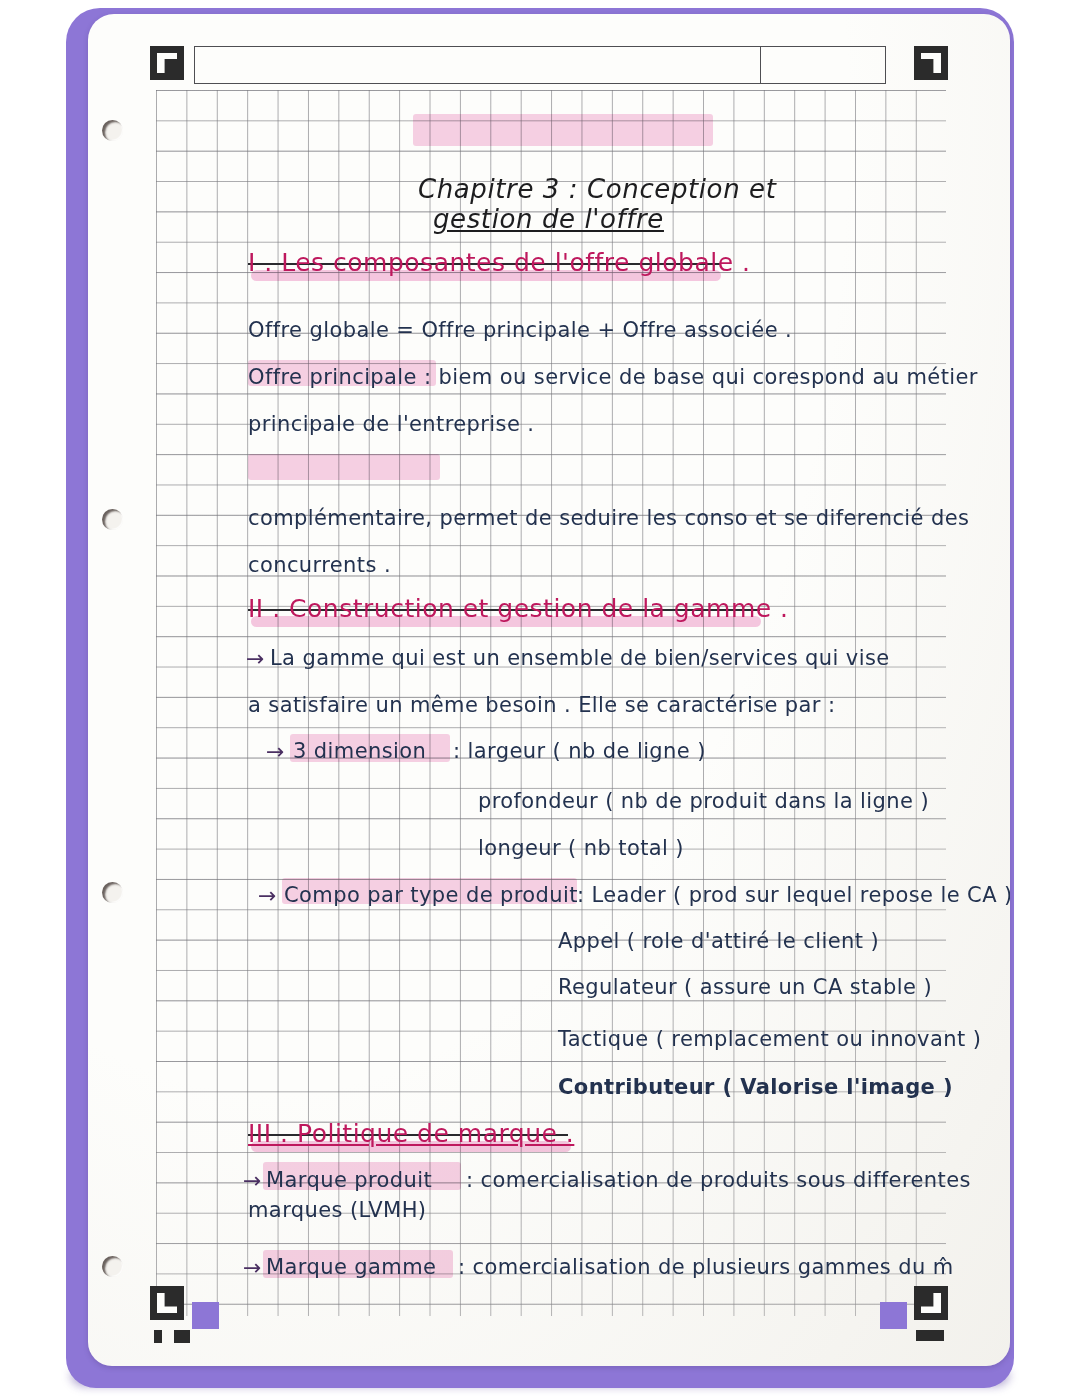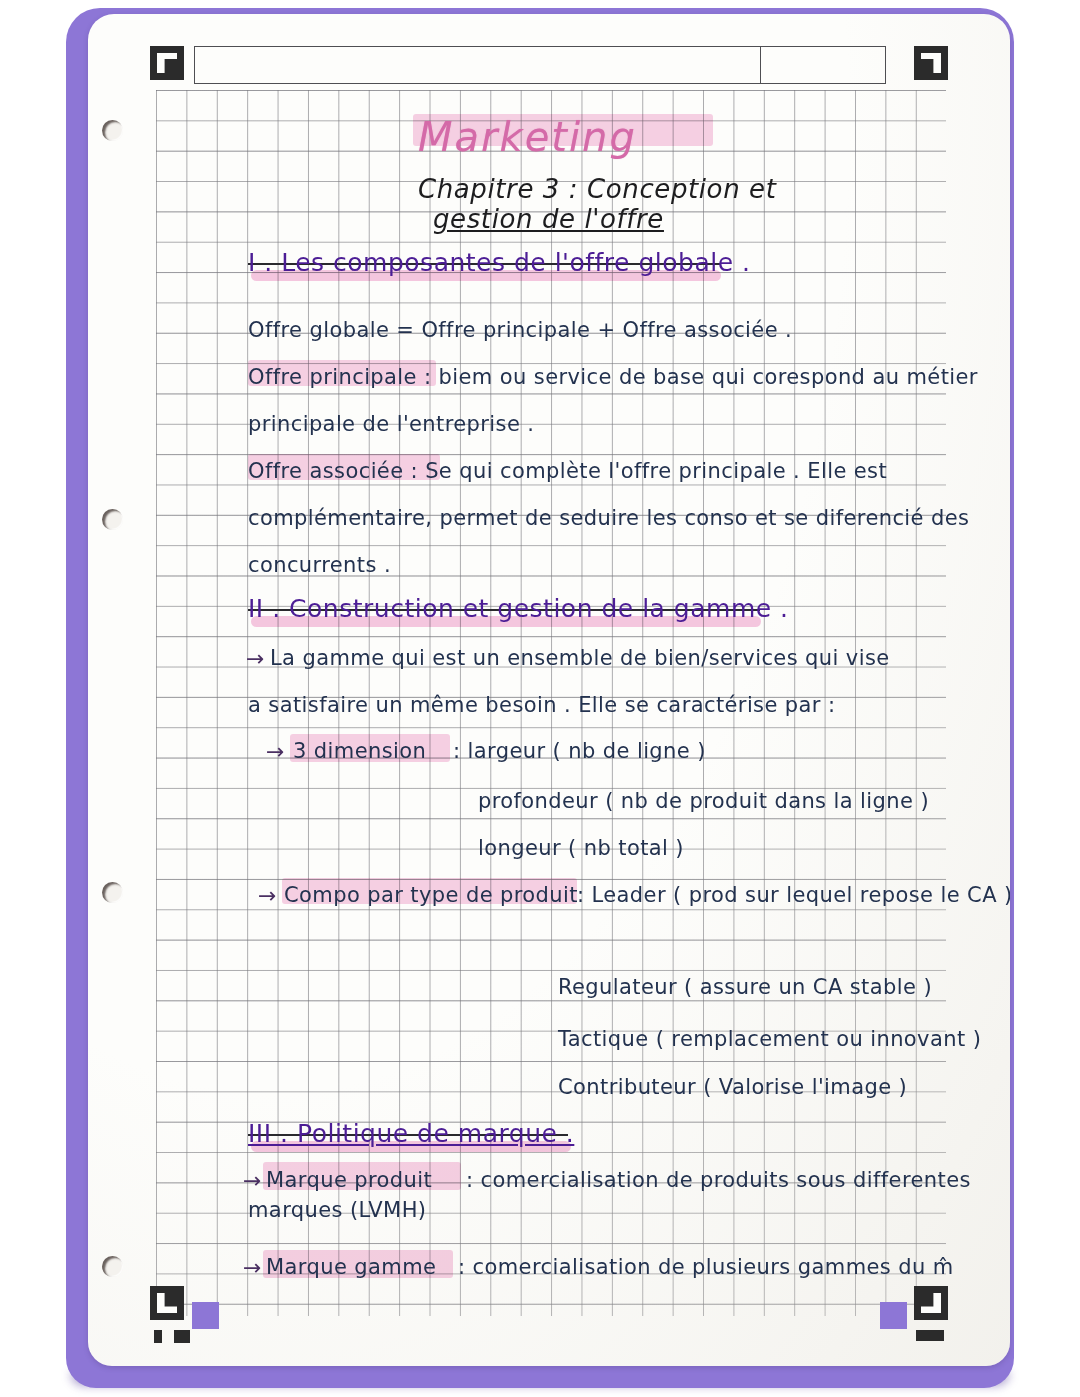--- a/index.html
+++ b/index.html
@@ -162,21 +162,21 @@
     letter-spacing: 2px;
     text-shadow: 0 0 1px rgba(212,106,168,.5);
   }
   .chap {
     color: #1d1d1f;
     font-size: 26px;
     font-style: italic;
     letter-spacing: .6px;
   }
   .sec {
-    color: #4c1d95;
+    color: #be185d;
     font-size: 25px;
     letter-spacing: .5px;
   }
   .arrow { color: #4a2f62; font-size: 22px; }
 
   
   .hl {
     position: absolute;
     background: rgba(235,133,190,.52);
     border-radius: 3px;
@@ -244,42 +244,41 @@
       <div class="hl soft" style="left: 175px; top: 1236px; width: 190px; height: 28px;"></div>
     </div>
 
   <div id="ul-layer">
       <div class="ul" style="left: 160px; top: 249px; width: 472px;"></div>
       <div class="ul" style="left: 160px; top: 595px; width: 512px;"></div>
       <div class="ul" style="left: 160px; top: 1120px; width: 320px;"></div>
     </div>
 
   <div id="ink">
-      <div class="ln title-main" style="left: 330px; top: 103px;">Marketing</div>
       <div class="ln chap" style="left: 330px; top: 162px;">Chapitre 3 : Conception et</div>
       <div class="ln chap" style="left: 345px; top: 192px; text-decoration: underline;">gestion de l'offre</div>
       <div class="ln sec" style="left: 160px; top: 236px;">I . Les composantes de l'offre globale .</div>
       <div class="ln" style="left: 160px; top: 306px;">Offre globale = Offre principale + Offre associée .</div>
       <div class="ln" style="left: 160px; top: 353px;">Offre principale : biem ou service de base qui corespond au métier</div>
       <div class="ln" style="left: 160px; top: 400px;">principale de l'entreprise .</div>
-      <div class="ln" style="left: 160px; top: 447px;">Offre associée : Se qui complète l'offre principale . Elle est</div>
       <div class="ln" style="left: 160px; top: 494px;">complémentaire, permet de seduire les conso et se diferencié des</div>
       <div class="ln" style="left: 160px; top: 541px;">concurrents .</div>
       <div class="ln sec" style="left: 160px; top: 582px;">II . Construction et gestion de la gamme .</div>
       <div class="ln" style="left: 160px; top: 681px;">a satisfaire un même besoin . Elle se caractérise par :</div>
       <div class="ln" style="left: 182px; top: 634px;">La gamme qui est un ensemble de bien/services qui vise</div>
       <div class="ln" style="left: 205px; top: 727px;">3 dimension</div>
       <div class="ln" style="left: 365px; top: 727px;">: largeur ( nb de ligne )</div>
       <div class="ln" style="left: 390px; top: 777px;">profondeur ( nb de produit dans la ligne )</div>
       <div class="ln" style="left: 390px; top: 824px;">longeur ( nb total )</div>
       <div class="ln" style="left: 196px; top: 871px;">Compo par type de produit</div>
       <div class="ln" style="left: 489px; top: 871px;">: Leader ( prod sur lequel repose le CA )</div>
+      <div class="ln" style="left: 470px; top: 917px;">Appel ( role d'attiré le client )</div>
       <div class="ln" style="left: 470px; top: 963px;">Regulateur ( assure un CA stable )</div>
       <div class="ln" style="left: 470px; top: 1015px;">Tactique ( remplacement ou innovant )</div>
-      <div class="ln" style="left: 470px; top: 1063px;">Contributeur ( Valorise l'image )</div>
+      <div class="ln" style="left: 470px; top: 1063px; font-weight: bold;">Contributeur ( Valorise l'image )</div>
       <div class="ln sec" style="left: 160px; top: 1107px; text-decoration: underline;">III . Politique de marque .</div>
       <div class="ln" style="left: 178px; top: 1156px;">Marque produit</div>
       <div class="ln" style="left: 378px; top: 1156px;">: comercialisation de produits sous differentes</div>
       <div class="ln" style="left: 160px; top: 1186px; text-align: center;">marques (LVMH)</div>
       <div class="ln" style="left: 178px; top: 1243px;">Marque gamme</div>
       <div class="ln" style="left: 370px; top: 1243px;">: comercialisation de plusieurs gammes du m̂</div>
       <div class="ln" style="left: 160px; top: 1356px; margin-top: 44px;">univers .</div>
       <div class="ln arrow" style="left: 158px; top: 634px;">→</div>
       <div class="ln arrow" style="left: 178px; top: 727px;">→</div>
       <div class="ln arrow" style="left: 170px; top: 871px;">→</div>

